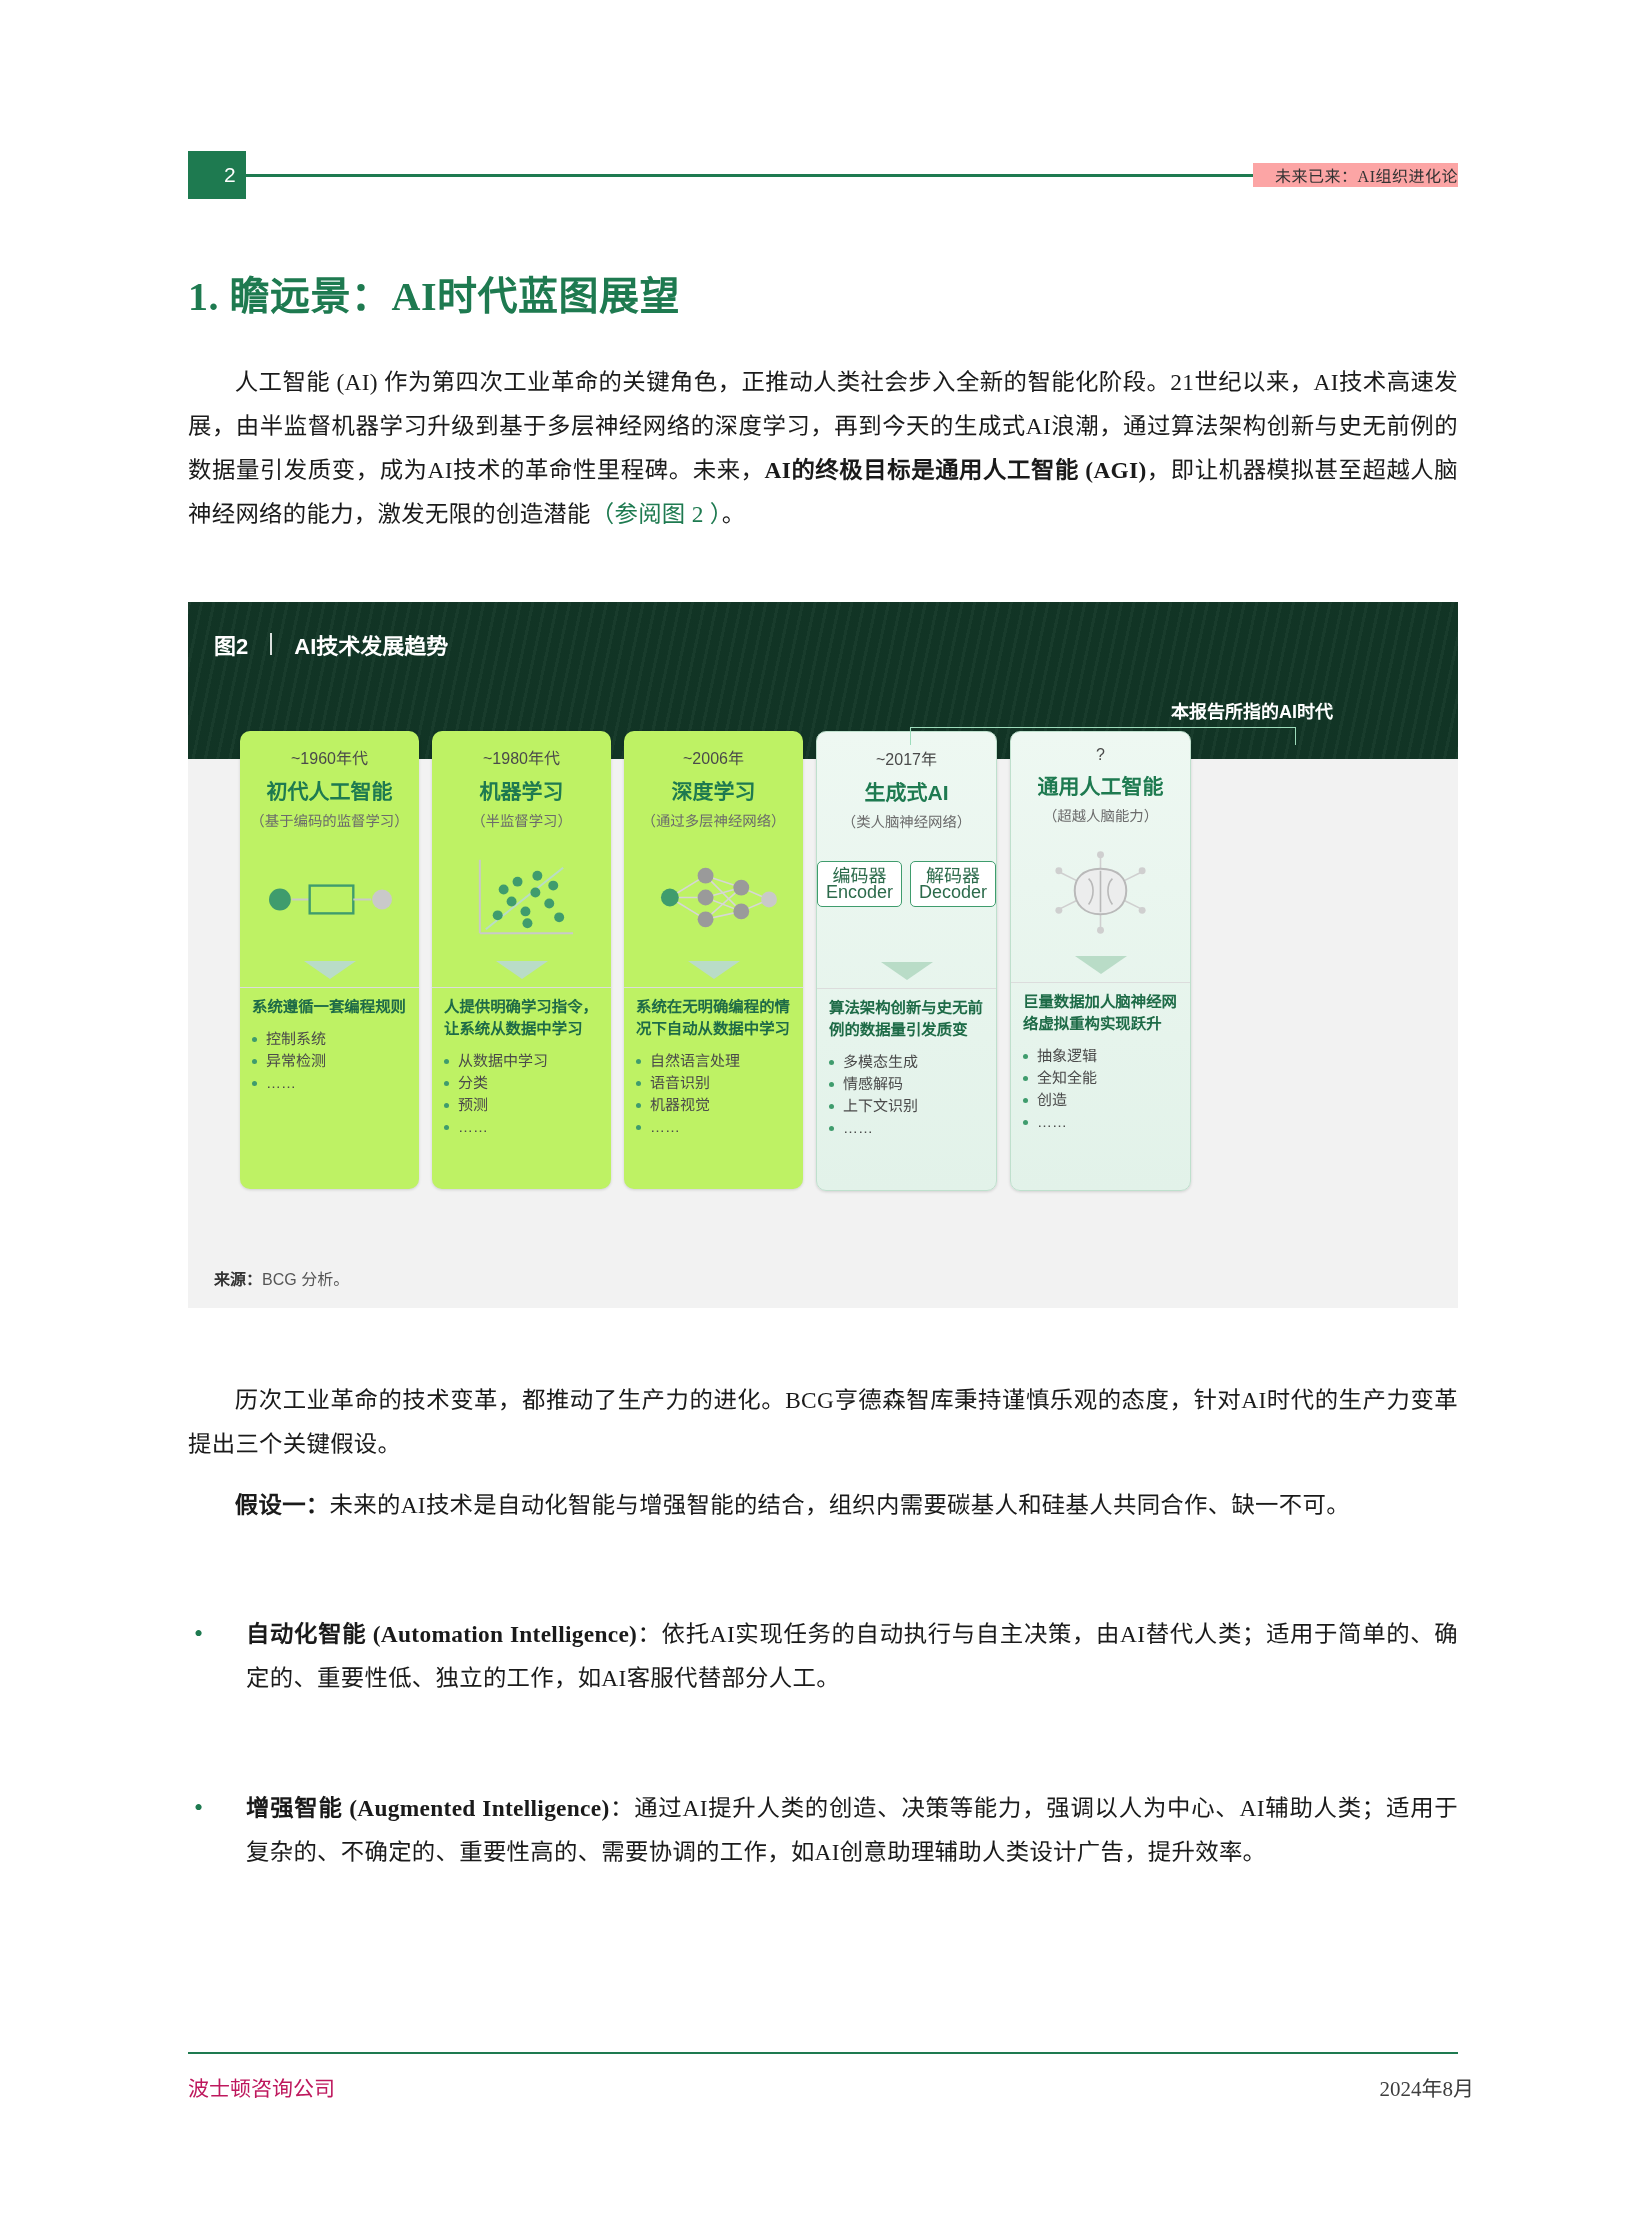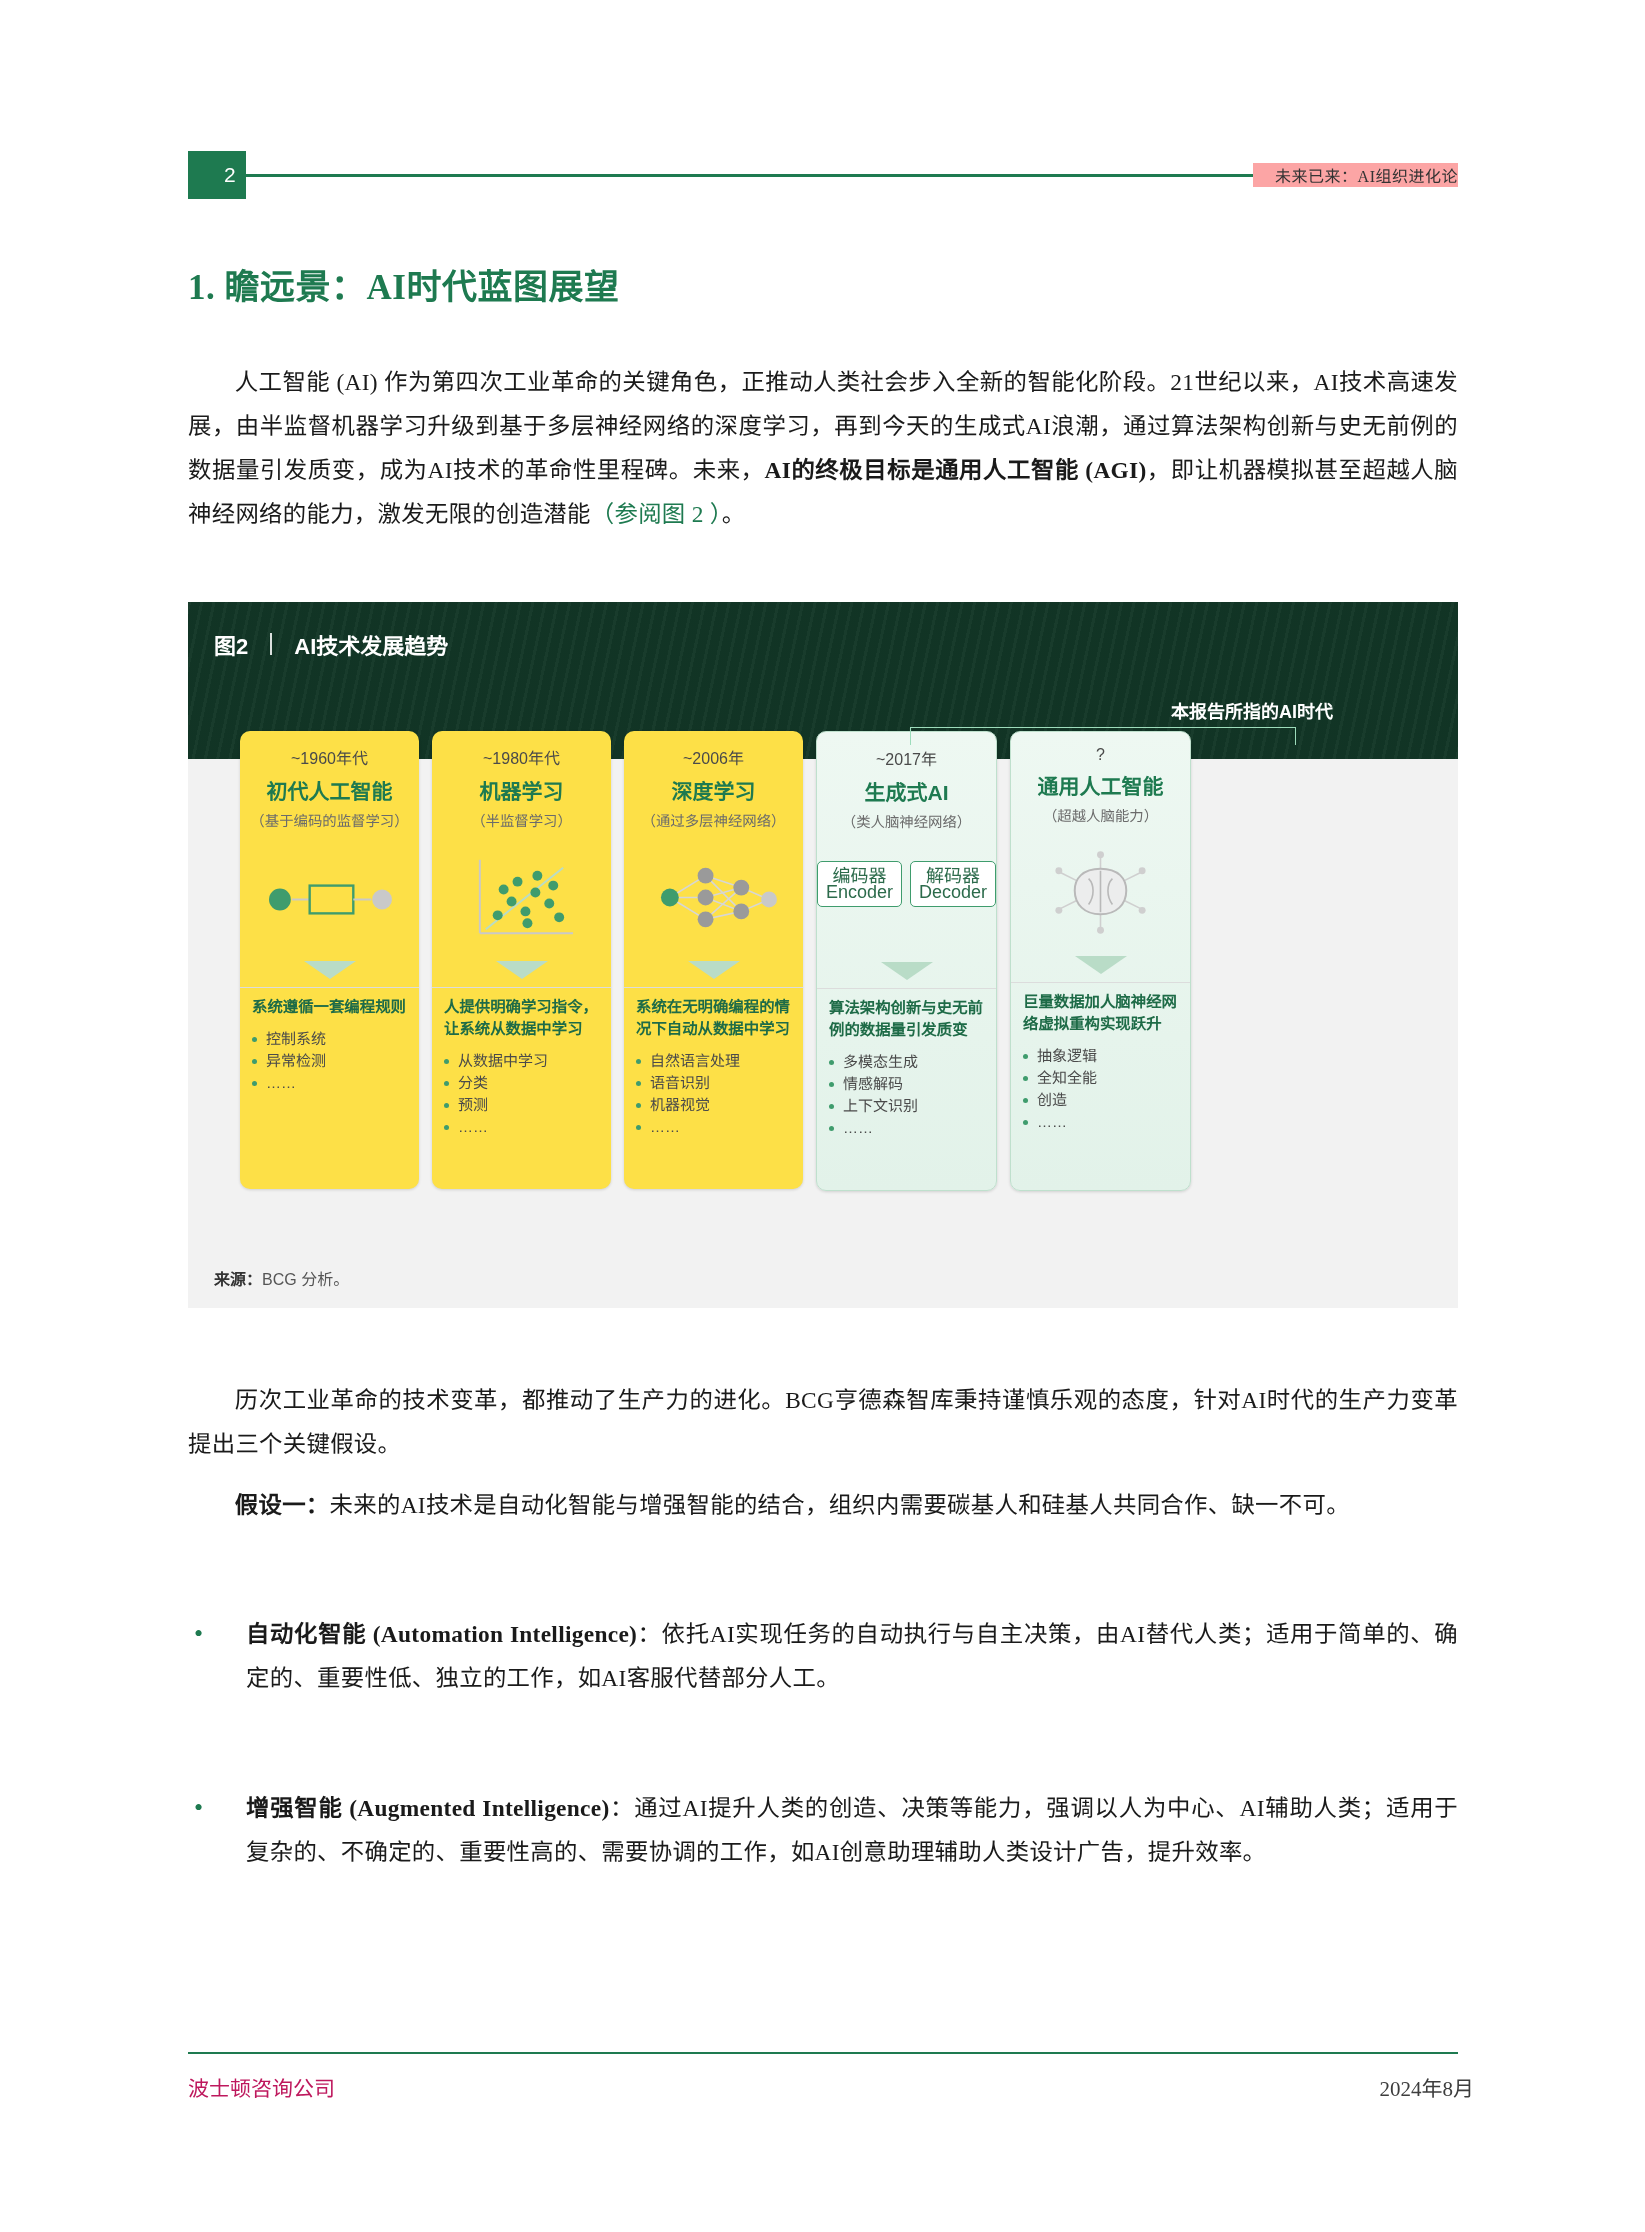--- a/index.html
+++ b/index.html
@@ -59,22 +59,22 @@
     font-size: 16px;
     color: #333333;
     font-family: Liberation Serif, serif;
     letter-spacing: 0.5px;
   }
 
   
   .section-title {
     position: absolute;
     left: 188px;
-    top: 258px;
-    font-size: 35px;
+    top: 264px;
+    font-size: 40px;
     font-weight: bold;
     color: #1e7a50;
     font-family: "Liberation Serif", serif;
     letter-spacing: 0.5px;
   }
 
   
   .para {
     position: absolute;
     left: 188px;
@@ -191,21 +191,21 @@
   .cards {
     position: absolute;
     left: 52px;
     top: 129px;
     width: 1168px;
     display: flex;
     gap: 13px;
   }
   .card {
     width: 179px;
-    background: #fde047;
+    background: #bef264;
     border-radius: 10px;
     box-shadow: 0 1px 3px rgba(0,0,0,0.14);
     position: relative;
     overflow: hidden;
     font-family: "Liberation Sans", sans-serif;
     height: 458px;
   }
   .card.gen, .card.agi {
     background: linear-gradient(180deg,#eef8f2 0%, #e2f2e9 100%);
     border: 1px solid #bfe0cd;

